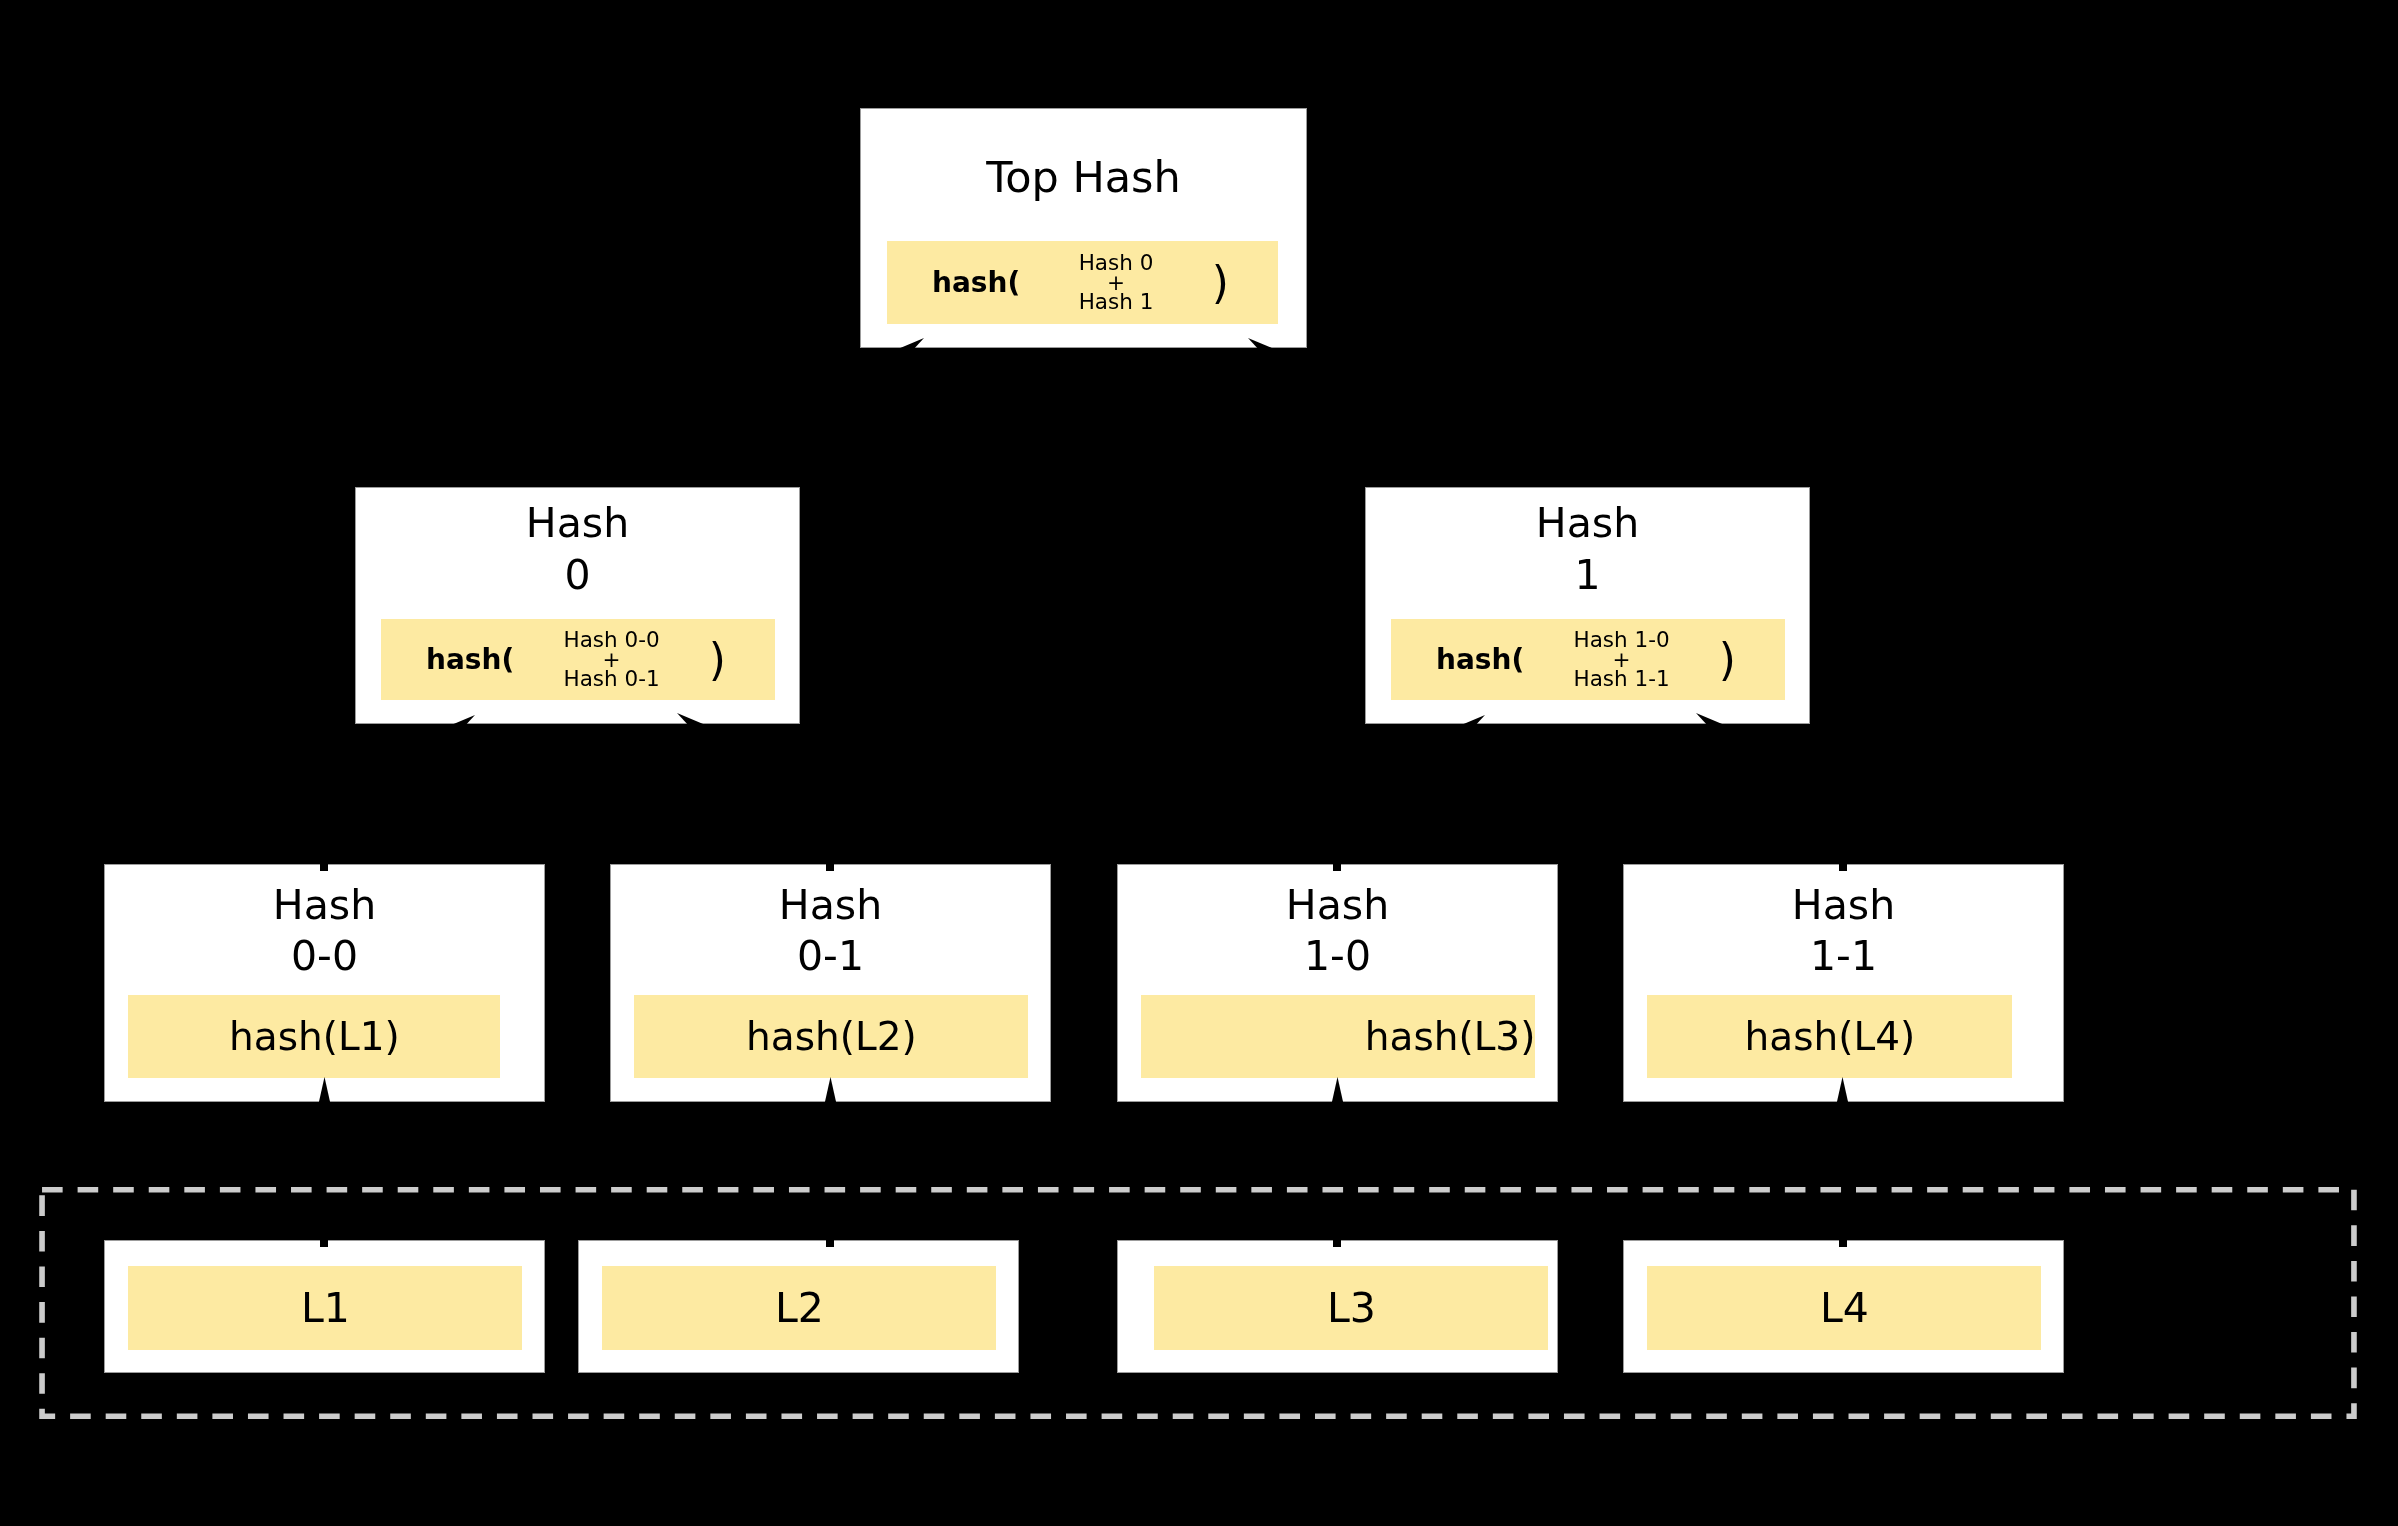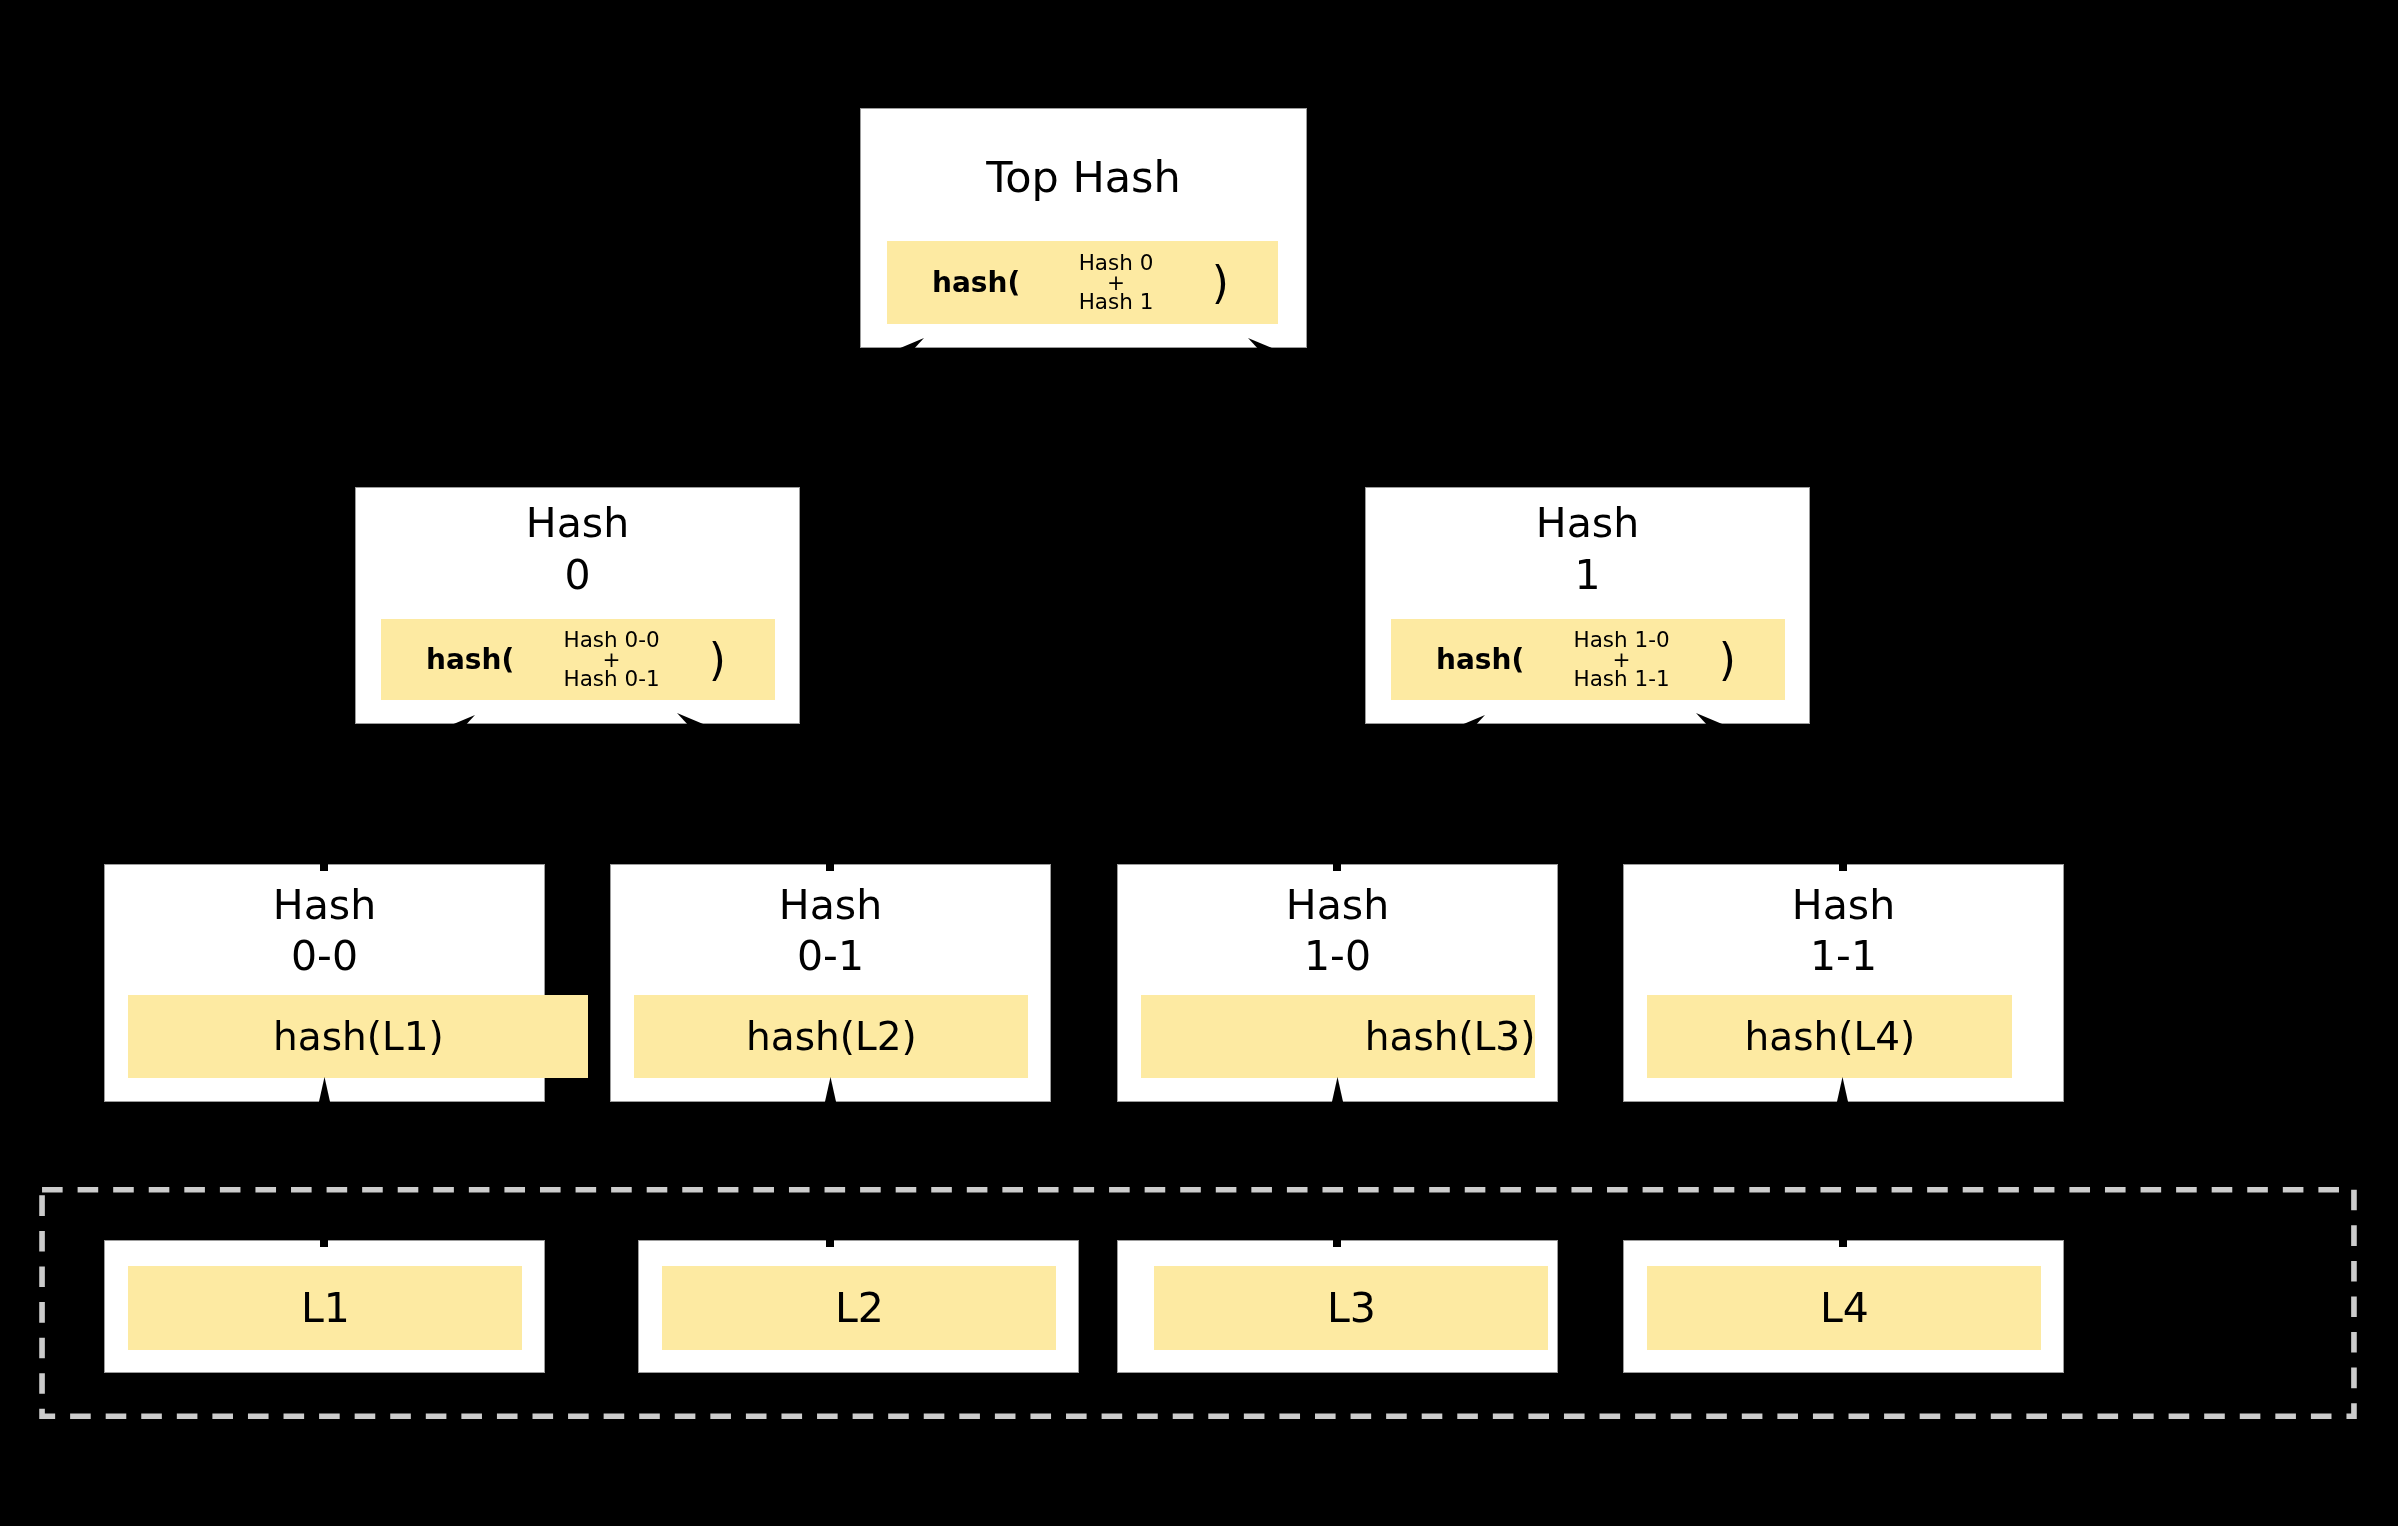--- a/index.html
+++ b/index.html
@@ -159,21 +159,21 @@
     </div>
   </div>
   <div class="ah ah-right" style="left:1444px;top:715px;"></div>
   <div class="ah ah-left" style="left:1696px;top:713px;"></div>
 
   <div class="node" style="left:104px;top:864px;width:441px;height:238px;">
     <div class="leaf-title">
       <div>Hash</div>
       <div>0-0</div>
     </div>
-    <div class="highlight" style="left:23.4px;top:130px;width:460px;height:83px;">
+    <div class="highlight" style="left:23.4px;top:130px;width:372px;height:83px;">
       <span class="leaf-value">hash(L1)</span>
     </div>
   </div>
   <div class="node" style="left:610px;top:864px;width:441px;height:238px;">
     <div class="leaf-title">
       <div>Hash</div>
       <div>0-1</div>
     </div>
     <div class="highlight" style="left:23.4px;top:130px;width:394px;height:83px;">
       <span class="leaf-value">hash(L2)</span>
@@ -205,21 +205,21 @@
   <div class="spike" style="left:316px;top:1077px;"></div>
   <div class="spike" style="left:822px;top:1077px;"></div>
   <div class="spike" style="left:1329px;top:1077px;"></div>
   <div class="spike" style="left:1834px;top:1077px;"></div>
 
   <div class="node" style="left:104px;top:1240px;width:441px;height:133px;">
     <div class="highlight" style="left:23.4px;top:25px;width:394px;height:84px;align-items:center;">
       <span class="block-label">L1</span>
     </div>
   </div>
-  <div class="node" style="left:638px;top:1240px;width:441px;height:133px;">
+  <div class="node" style="left:578px;top:1240px;width:441px;height:133px;">
     <div class="highlight" style="left:23.4px;top:25px;width:394px;height:84px;">
       <span class="block-label">L2</span>
     </div>
   </div>
   <div class="node" style="left:1117px;top:1240px;width:441px;height:133px;">
     <div class="highlight" style="left:23.4px;top:25px;width:394px;height:84px;margin-left:13px;">
       <span class="block-label">L3</span>
     </div>
   </div>
   <div class="node" style="left:1623px;top:1240px;width:441px;height:133px;">

